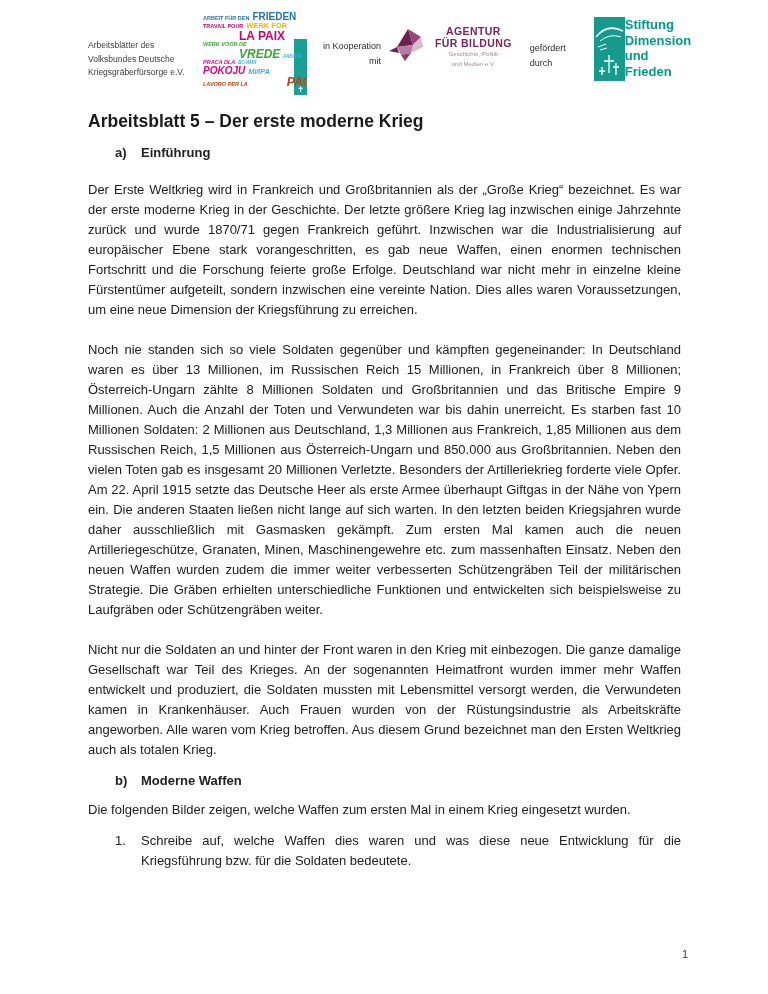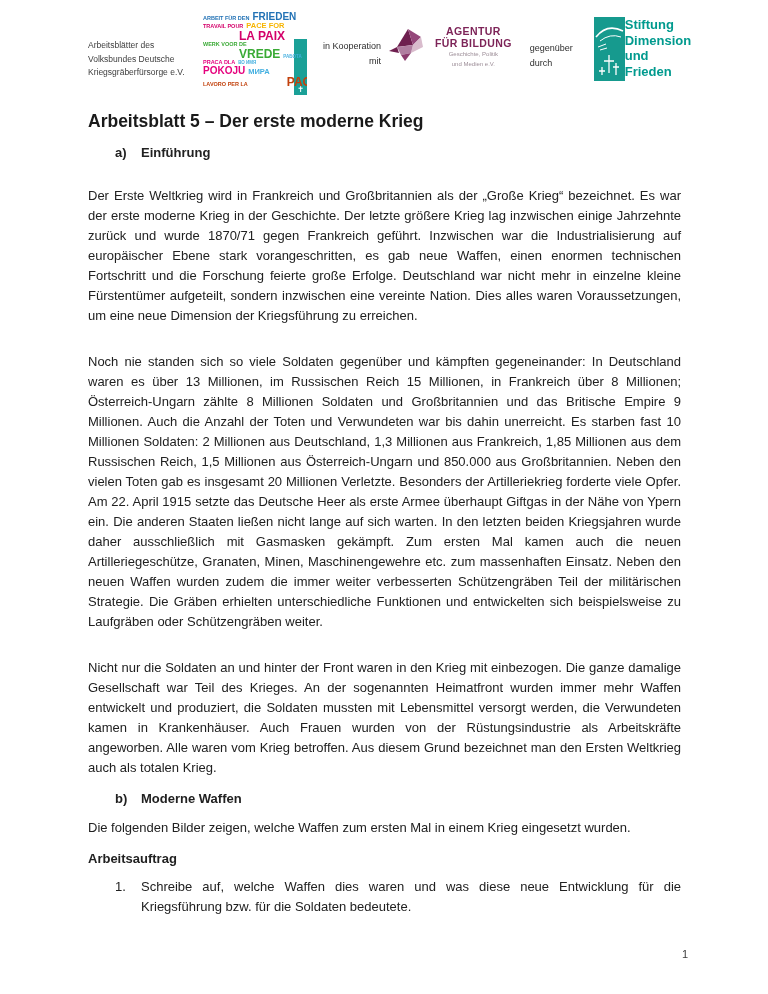--- a/index.html
+++ b/index.html
@@ -10,21 +10,21 @@
   }
   .content { padding:0 87px 0 88px; }
 
   
   .hdr { display:flex; align-items:flex-start; margin:12px 0 0 88px; height:84px; }
   .publisher { width:112px; margin-top:27px; font-size:8.5px; line-height:13.5px; color:#3d3d3d; }
   
   .wcloud { position:relative; width:104px; height:83px; margin-left:3px; overflow:hidden; }
   .wc-rows { position:relative; z-index:1; }
   .wc-row { display:flex; align-items:baseline; gap:3px; white-space:nowrap; }
-  .wc-row.pr { padding-right:15px; }
+  .wc-row.pr { padding-right:15px;font-style:italic; }
   .wc { font-weight:bold; line-height:1.02; letter-spacing:0; }
   .xxs { font-size:4.5px; } .xs { font-size:5.5px; } .sm { font-size:7.5px; }
   .md { font-size:10px; } .lg { font-size:12px;padding-left:36px; }
   .c-blue{color:#2272b5;} .c-magenta{color:#d4006a;} .c-yellow{color:#f7b500;}
   .c-green{color:#3aaa35;} .c-pink{color:#e5007d;} .c-cyan{color:#45b0e0;}
   .c-orange{color:#c2410c;}
   .wc-bar { position:absolute; z-index:0; right:0; top:27px; bottom:0; width:13px; background:#1aa097;
             display:flex; align-items:flex-end; justify-content:center; }
   .wc-bar span { color:#fff; font-size:8px; line-height:10px; }
   
@@ -39,21 +39,21 @@
   .agentur-sub { font-size:6px; line-height:7.5px; color:#9d8e98; margin-top:2px; }
   
   .stiftung { display:flex; align-items:flex-start; margin:5px 0 0 14px; }
   .stiftung svg { width:31px; height:64px; }
   .stiftung-txt { font-size:13px; line-height:15.5px; font-weight:bold; color:#009a8e; }
 
   
   .title { margin-top:15px; font-size:17.5px; font-weight:bold; color:#1a1a1a; }
   .subhead { display:flex; margin-top:13px; font-size:13px; font-weight:bold; }
   .subhead .lbl { width:26px; margin-left:27px; }
-  .para { margin-top:26px; font-size:13px; line-height:20px; text-align:justify; }
+  .para { margin-top:20px; font-size:13px; line-height:20px; text-align:justify; }
   .solo { margin-top:12px; font-size:13px; line-height:20px; }
   .bold-head { margin-top:13px; font-size:13px; font-weight:bold; }
   .task { display:flex; margin-top:11px; font-size:13px; line-height:20px; }
   .task .num { width:26px; margin-left:27px; flex:none; }
   .task .txt { flex:1; text-align:justify; }
   .pagenum { position:absolute; right:80px; bottom:34px; font-size:11px; color:#3c3c3c; }
 </style>
 </head>
 <body>
 
@@ -66,21 +66,21 @@
   </div>
 
   <div class="wcloud">
     <div class="wc-rows">
       <div class="wc-row">
         <span class="wc xs c-blue">ARBEIT FÜR DEN</span>
         <span class="wc md c-blue">FRIEDEN</span>
       </div>
       <div class="wc-row">
         <span class="wc xs c-magenta">TRAVAIL POUR</span>
-        <span class="wc sm c-yellow">PACE FOR</span>
+        <span class="wc sm c-yellow">WERK FOR</span>
       </div>
       <div class="wc-row">
         <span class="wc lg c-magenta">LA PAIX</span>
         <span class="wc lg c-yellow">PEACE</span>
       </div>
       <div class="wc-row pr">
         <span class="wc xs c-green">WERK VOOR DE</span>
       </div>
       <div class="wc-row pr">
         <span class="wc lg c-green">VREDE</span>
@@ -122,21 +122,21 @@
     </span>
     <span class="agentur-txt">
       <div class="agentur-name">AGENTUR</div>
       <div class="agentur-name">FÜR BILDUNG</div>
       <div class="agentur-sub">Geschichte, Politik</div>
       <div class="agentur-sub">und Medien e.V.</div>
     </span>
   </div>
 
   <div class="hlabel funded">
-    <div>gegenüber</div>
+    <div>gefördert</div>
     <div>durch</div>
   </div>
 
   <div class="stiftung">
     <span>
       <svg viewBox="0 0 31 64" xmlns="http://www.w3.org/2000/svg">
         <rect x="0" y="0" width="31" height="64" fill="#169a8e"></rect>
         <path d="M2,20 Q13,6 29,14" stroke="#ffffff" stroke-width="1.6" fill="none"></path>
         <path d="M6,24 Q16,16 27,20" stroke="#ffffff" stroke-width="1" fill="none"></path>
         <path d="M4,30 l8,-3 M6,33 l7,-2" stroke="#ffffff" stroke-width="1" fill="none"></path>
@@ -165,21 +165,20 @@
   <p class="para">Noch nie standen sich so viele Soldaten gegenüber und kämpften gegeneinander: In Deutschland waren es über 13 Millionen, im Russischen Reich 15 Millionen, in Frankreich über 8 Millionen; Österreich-Ungarn zählte 8 Millionen Soldaten und Großbritannien und das Britische Empire 9 Millionen. Auch die Anzahl der Toten und Verwundeten war bis dahin unerreicht. Es starben fast 10 Millionen Soldaten: 2 Millionen aus Deutschland, 1,3 Millionen aus Frankreich, 1,85 Millionen aus dem Russischen Reich, 1,5 Millionen aus Österreich-Ungarn und 850.000 aus Großbritannien. Neben den vielen Toten gab es insgesamt 20 Millionen Verletzte. Besonders der Artilleriekrieg forderte viele Opfer. Am 22. April 1915 setzte das Deutsche Heer als erste Armee überhaupt Giftgas in der Nähe von Ypern ein. Die anderen Staaten ließen nicht lange auf sich warten. In den letzten beiden Kriegsjahren wurde daher ausschließlich mit Gasmasken gekämpft. Zum ersten Mal kamen auch die neuen Artilleriegeschütze, Granaten, Minen, Maschinengewehre etc. zum massenhaften Einsatz. Neben den neuen Waffen wurden zudem die immer weiter verbesserten Schützengräben Teil der militärischen Strategie. Die Gräben erhielten unterschiedliche Funktionen und entwickelten sich beispielsweise zu Laufgräben oder Schützengräben weiter.</p>
   <p class="para">Nicht nur die Soldaten an und hinter der Front waren in den Krieg mit einbezogen. Die ganze damalige Gesellschaft war Teil des Krieges. An der sogenannten Heimatfront wurden immer mehr Waffen entwickelt und produziert, die Soldaten mussten mit Lebensmittel versorgt werden, die Verwundeten kamen in Krankenhäuser. Auch Frauen wurden von der Rüstungsindustrie als Arbeitskräfte angeworben. Alle waren vom Krieg betroffen. Aus diesem Grund bezeichnet man den Ersten Weltkrieg auch als totalen Krieg.</p>
 
   <div class="subhead">
     <span class="lbl">b)</span>
     <span>Moderne Waffen</span>
   </div>
 
   <p class="solo">Die folgenden Bilder zeigen, welche Waffen zum ersten Mal in einem Krieg eingesetzt wurden.</p>
 
-  <div class="bold-head">Arbeitsauftrag</div>
 
   <div class="task">
     <span class="num">1.</span>
     <span class="txt">Schreibe auf, welche Waffen dies waren und was diese neue Entwicklung für die Kriegsführung bzw. für die Soldaten bedeutete.</span>
   </div>
 
 </div>
 
 <div class="pagenum">1</div>
 

